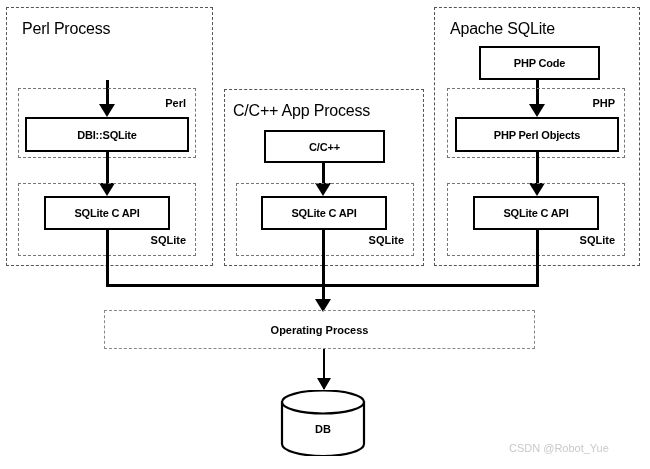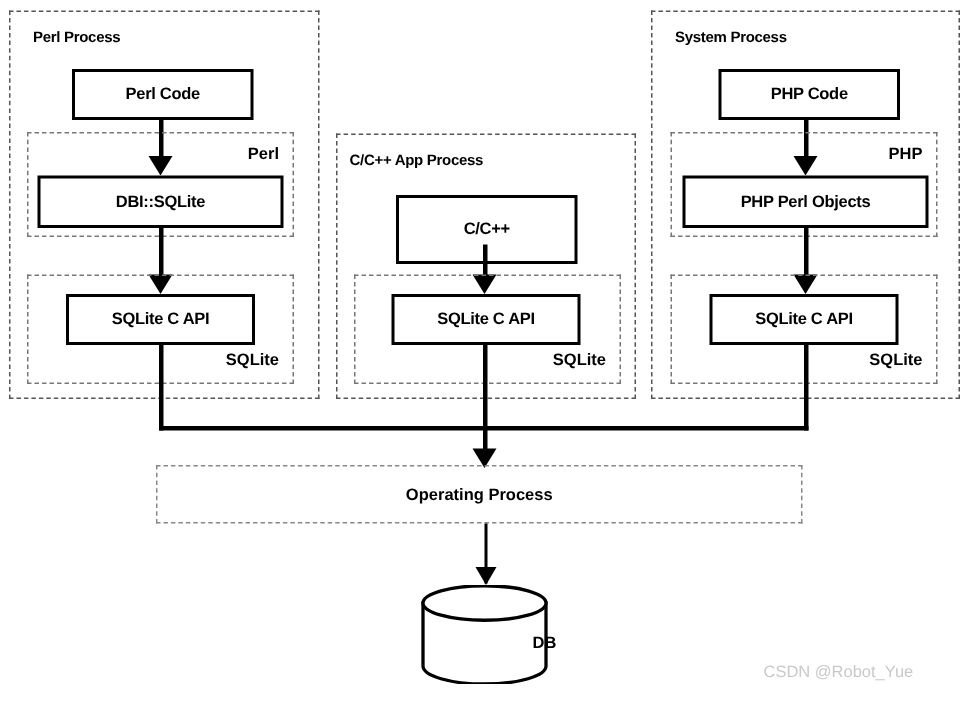--- a/index.html
+++ b/index.html
@@ -18,22 +18,22 @@
     overflow: hidden;
   }
   .proc {
     position: absolute;
     border: 1px dashed #555;
     box-sizing: border-box;
     background: transparent;
   }
   .proc-title {
     position: absolute;
-    font-size: 10px;
-    font-weight: bold;
+    font-size: 16px;
+    font-weight: normal;
     color: #000;
     letter-spacing: -0.2px;
     white-space: nowrap;
   }
   .layer {
     position: absolute;
     border: 1px dashed #777;
     box-sizing: border-box;
     background: transparent;
   }
@@ -115,55 +115,54 @@
   }
 </style>
 </head>
 <body>
 
 <div id="canvas">
 
   <div class="proc" style="left:6px; top:7px; width:207px; height:259px;"></div>
   <div class="proc-title" style="left:22px; top:20px;">Perl Process</div>
 
-  <div class="node" style="left:48px; top:46px; width:121px; height:34px;">Perl Code</div>
 
   <div class="vline" style="left:106px; top:80px; height:31px;"></div>
   <div class="arrowhead" style="left:99px; top:104px;"></div>
 
   <div class="layer" style="left:18px; top:88px; width:178px; height:70px;"></div>
   <div class="layer-label" style="left:120px; top:97px; width:66px;">Perl</div>
   <div class="node" style="left:25px; top:117px; width:164px; height:35px;">DBI::SQLite</div>
 
   <div class="vline" style="left:106px; top:152px; height:38px;"></div>
   <div class="arrowhead" style="left:99px; top:183px;"></div>
 
   <div class="layer" style="left:18px; top:183px; width:178px; height:73px;"></div>
   <div class="layer-label" style="left:118px; top:234px; width:68px;">SQLite</div>
   <div class="node" style="left:44px; top:196px; width:126px; height:34px;">SQLite C API</div>
 
   <div class="vline" style="left:106px; top:229px; height:58px;"></div>
 
   <div class="proc" style="left:224px; top:89px; width:200px; height:177px;"></div>
   <div class="proc-title" style="left:233px; top:102px;">C/C++ App Process</div>
 
-  <div class="node" style="left:264px; top:130px; width:121px; height:46px;">C/C++</div>
+  <div class="node" style="left:264px; top:130px; width:121px; height:33px;">C/C++</div>
 
   <div class="vline" style="left:322px; top:163px; height:28px;"></div>
   <div class="arrowhead" style="left:315px; top:183px;"></div>
 
   <div class="layer" style="left:236px; top:183px; width:178px; height:73px;"></div>
   <div class="layer-label" style="left:336px; top:234px; width:68px;">SQLite</div>
   <div class="node" style="left:261px; top:196px; width:126px; height:34px;">SQLite C API</div>
 
   <div class="vline" style="left:322px; top:229px; height:78px;"></div>
   <div class="arrowhead" style="left:315px; top:299px;"></div>
 
   <div class="proc" style="left:434px; top:7px; width:206px; height:259px;"></div>
-  <div class="proc-title" style="left:450px; top:20px;">System Process</div>
+  <div class="proc-title" style="left:450px; top:20px;">Apache SQLite</div>
 
   <div class="node" style="left:479px; top:46px; width:121px; height:34px;">PHP Code</div>
 
   <div class="vline" style="left:536px; top:80px; height:31px;"></div>
   <div class="arrowhead" style="left:529px; top:104px;"></div>
 
   <div class="layer" style="left:447px; top:88px; width:178px; height:70px;"></div>
   <div class="layer-label" style="left:551px; top:97px; width:64px;">PHP</div>
   <div class="node" style="left:455px; top:117px; width:164px; height:35px;">PHP Perl Objects</div>
 
@@ -181,18 +180,18 @@
   <div class="osbox" style="left:104px; top:310px; width:431px; height:39px;">Operating Process</div>
 
   <div class="vline" style="left:323px; top:349px; height:40px; width:2px;"></div>
   <div class="arrowhead small" style="left:317px; top:378px;"></div>
 
   <div class="cyl" style="left:280px; top:390px; width:86px; height:66px;">
     <svg width="86" height="66" viewBox="0 0 86 66">
       <path d="M2,12 L2,54 A41,12 0 0 0 84,54 L84,12 Z" fill="#ffffff" stroke="#000000" stroke-width="2.2"></path>
       <ellipse cx="43" cy="12" rx="41" ry="11.5" fill="#ffffff" stroke="#000000" stroke-width="2.2"></ellipse>
     </svg>
-    <div class="cyl-label" style="top:33px; left:0;margin-left:40px;">DB</div>
+    <div class="cyl-label" style="top:33px; left:0;">DB</div>
   </div>
 
   <div class="watermark" style="left:509px; top:442px;">CSDN @Robot_Yue</div>
 
 </div>
 
 </body></html>

